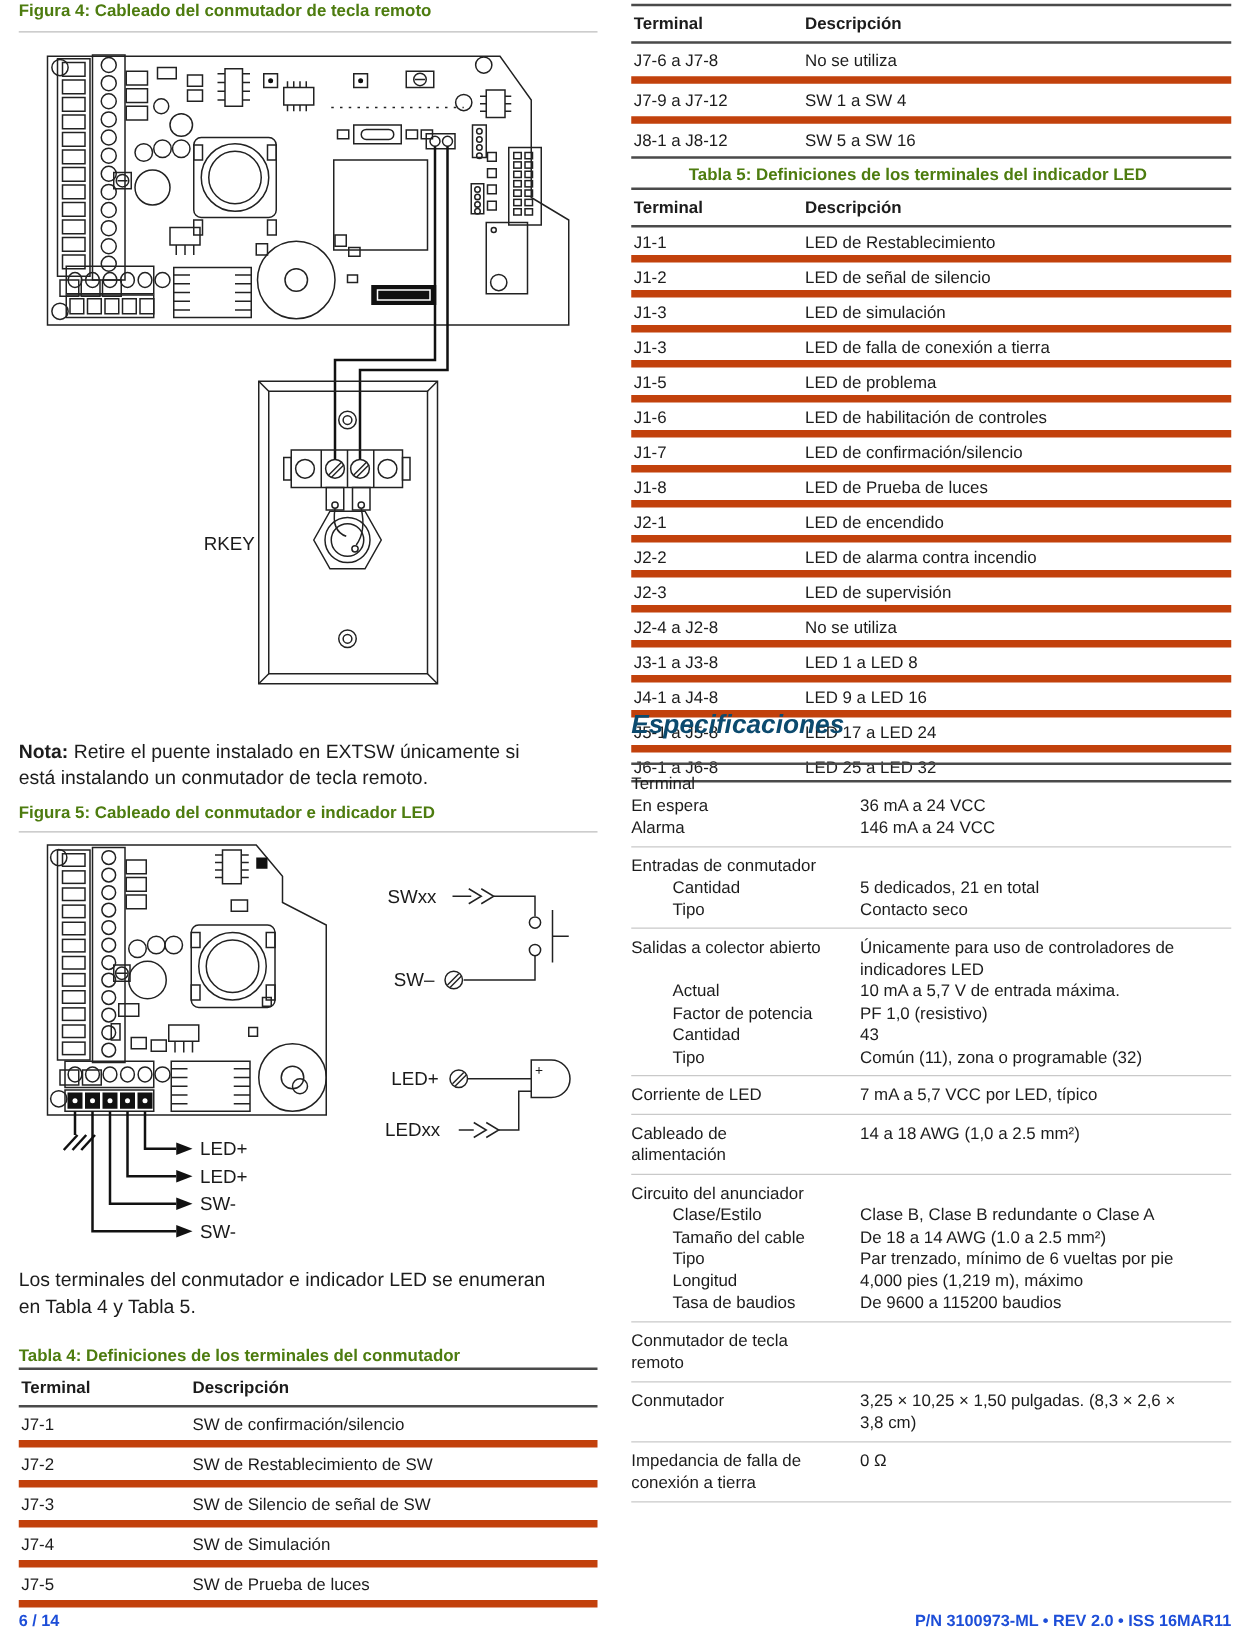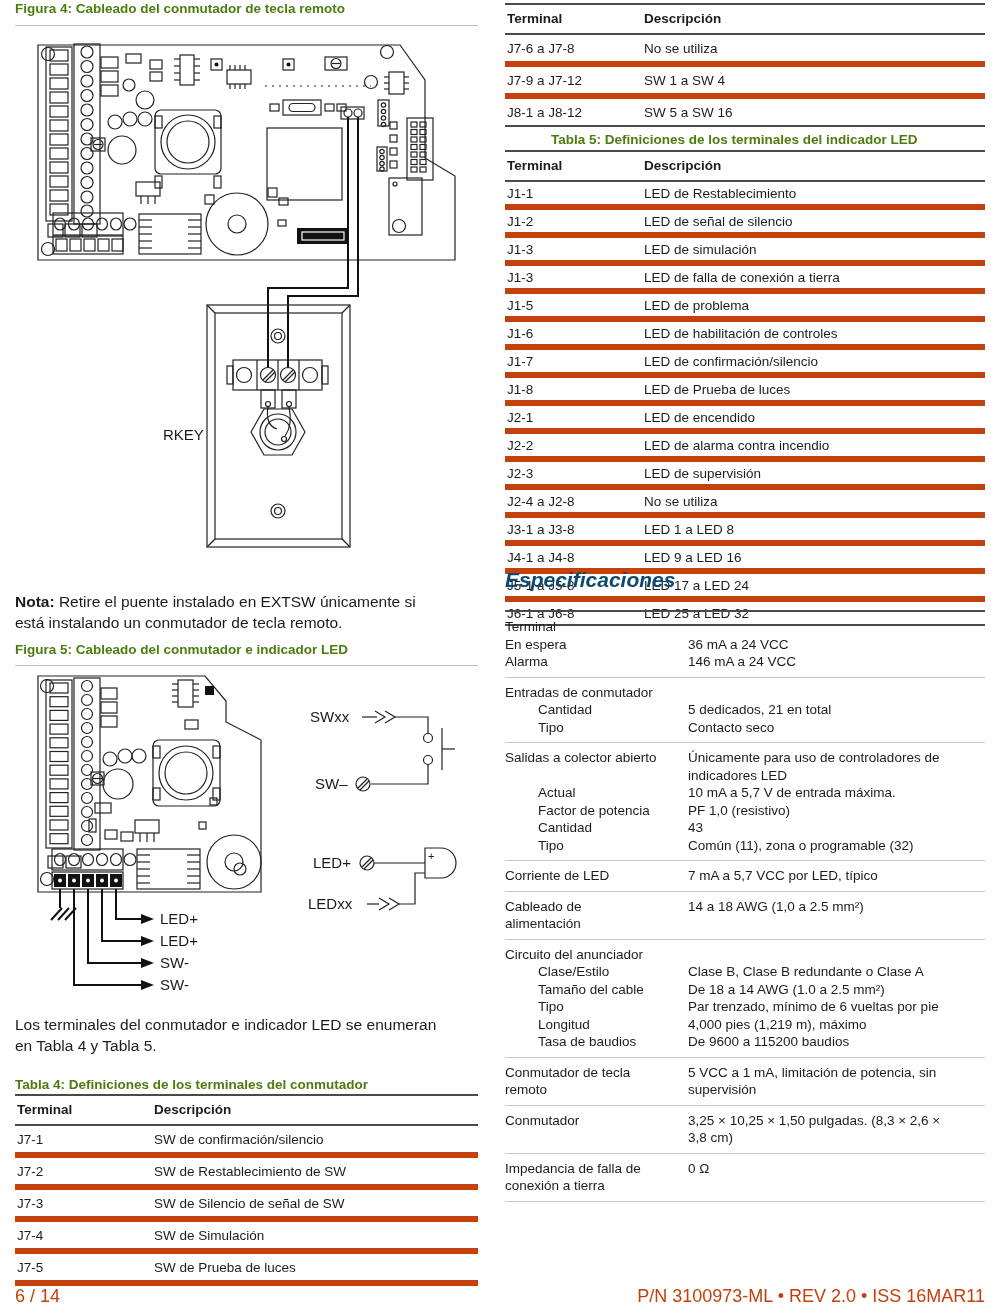--- a/index.html
+++ b/index.html
@@ -23,21 +23,21 @@
   .tbl .r > div{padding:4.5px 0 4.5px 2px;line-height:17px;}
   .tbl.compact .r > div{padding:2.5px 0 2.5px 2px;line-height:17px;}
   .tbl.end-dark .r:last-child{border-bottom:2px solid #4a4a4a;}
   
   .spec-heading{font-size:21px;font-weight:bold;color:#0c4a6e;line-height:24px;font-style:italic;}
   .spec{width:100%;border-top:2px solid #4a4a4a;font-size:13.5px;}
   .srow{display:grid;grid-template-columns:183px 1fr;border-bottom:1px solid #c9c9c9;padding:6px 0;}
   .sl{padding-right:8px;line-height:17.5px;white-space:pre-line;}
   .sv{line-height:17.5px;white-space:pre-line;}
   .ind{padding-left:33px;}
-  .footer{position:absolute;top:1288px;font-size:18px;line-height:17px;color:#c2410c;}
+  .footer{position:absolute;top:1288px;font-size:13px;line-height:17px;color:#1d4ed8;font-weight:bold;}
   svg{display:block;}
   svg .ln{stroke:#222;fill:none;stroke-width:1.2;}
   svg .wire{stroke:#111;fill:none;stroke-width:2;}
   svg .fill-dk{fill:#111;stroke:none;}
   svg text{fill:#1a1a1a;font-size:15px;font-family:"Liberation Sans",sans-serif;}
 </style>
 </head>
 <body>
 
 <div class="col-left">
@@ -601,22 +601,20 @@
       <div class="sl ind">Tipo</div>
         <div class="sv">Par trenzado, mínimo de 6 vueltas por pie</div>
       <div class="sl ind">Longitud</div>
         <div class="sv">4,000 pies (1,219 m), máximo</div>
       <div class="sl ind">Tasa de baudios</div>
         <div class="sv">De 9600 a 115200 baudios</div>
     </div>
     <div class="srow">
       <div class="sl">Conmutador de tecla
 remoto</div>
-      <div class="sv">5 VCC a 1 mA, limitación de potencia, sin
-supervisión</div>
     </div>
     <div class="srow">
       <div class="sl">Conmutador</div>
       <div class="sv">3,25 × 10,25 × 1,50 pulgadas. (8,3 × 2,6 ×
 3,8 cm)</div>
     </div>
     <div class="srow">
       <div class="sl">Impedancia de falla de
 conexión a tierra</div>
       <div class="sv">0 Ω</div>

